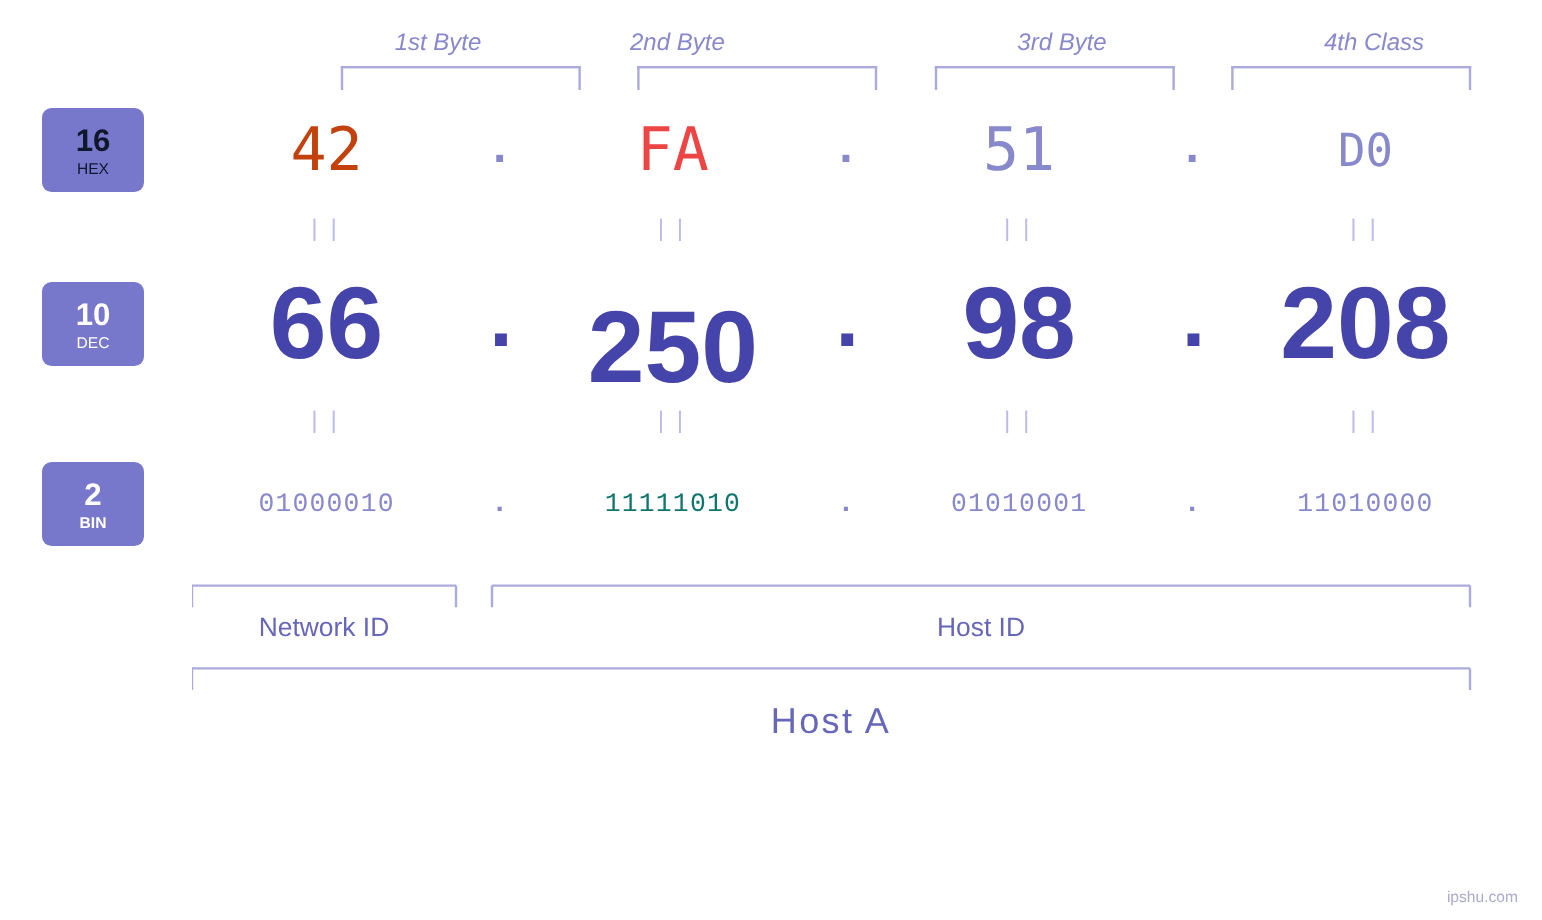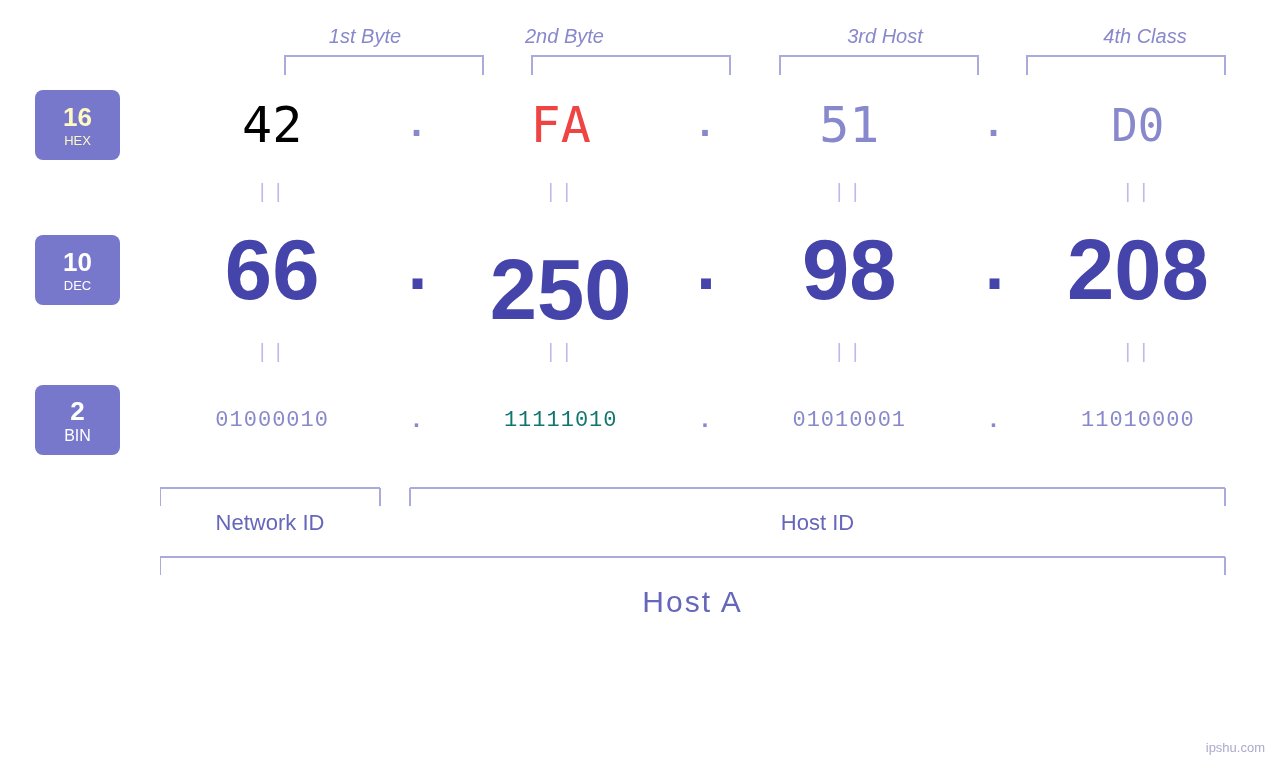--- a/index.html
+++ b/index.html
@@ -30,48 +30,48 @@
 
 <div class="layout-wrapper">
 
   <div style="position:absolute; top:25px; left:135px; right:35px; display:flex; align-items:center;">
     <div style="width:125px; flex-shrink:0;"></div>
     <div style="flex:1; display:flex; justify-content:space-around;font-style:italic;">
       <div style="width:200px; text-align:center; color:#8888cc; font-size:20px; font-family:sans-serif;">1st Byte</div>
       <div style="width:40px;"></div>
       <div style="width:200px; text-align:left; color:#8888cc; font-size:20px; font-family:sans-serif;">2nd Byte</div>
       <div style="width:40px;"></div>
-      <div style="width:200px; text-align:center; color:#8888cc; font-size:20px; font-family:sans-serif;">3rd Host</div>
+      <div style="width:200px; text-align:center; color:#8888cc; font-size:20px; font-family:sans-serif;">3rd Byte</div>
       <div style="width:40px;"></div>
       <div style="width:200px; text-align:center; color:#8888cc; font-size:20px; font-family:sans-serif;">4th Class</div>
     </div>
   </div>
 
   <div style="position:absolute; top:55px; left:260px; right:35px; display:flex; justify-content:space-around;">
     <div style="width:200px; height:20px; border-top:2px solid #aaaadd; border-left:2px solid #aaaadd; border-right:2px solid #aaaadd;"></div>
     <div style="width:200px; height:20px; border-top:2px solid #aaaadd; border-left:2px solid #aaaadd; border-right:2px solid #aaaadd;"></div>
     <div style="width:200px; height:20px; border-top:2px solid #aaaadd; border-left:2px solid #aaaadd; border-right:2px solid #aaaadd;"></div>
     <div style="width:200px; height:20px; border-top:2px solid #aaaadd; border-left:2px solid #aaaadd; border-right:2px solid #aaaadd;"></div>
   </div>
 
   <div style="position:absolute; top:85px; left:35px; right:35px; display:flex; align-items:center; height:80px;">
 
-    <div style="width:85px; height:70px; background:#7777cc; border-radius:8px; display:flex; flex-direction:column; align-items:center; justify-content:center; color:#fef9c3; margin-right:40px; flex-shrink:0;">
+    <div style="width:85px; height:70px; background:#7777cc; border-radius:8px; display:flex; flex-direction:column; align-items:center; justify-content:center; color:#0f172a; margin-right:40px; flex-shrink:0;">
       <span style="font-size:26px; font-weight:bold; font-family:sans-serif;">16</span>
       <span style="font-size:13px; font-family:sans-serif;">HEX</span>
     </div>
 
     <div style="flex:1; display:flex; align-items:center; justify-content:space-around;">
-      <div style="width:200px; text-align:center; color:#000000; font-size:50px; font-weight:300; font-family:monospace;">42</div>
+      <div style="width:200px; text-align:center; color:#c2410c; font-size:50px; font-weight:300; font-family:monospace;">42</div>
       <div style="width:40px; text-align:center; color:#8888cc; font-size:40px; font-weight:bold;">.</div>
       <div style="width:200px; text-align:center; color:#ef4444; font-size:50px; font-weight:300; font-family:monospace;">FA</div>
       <div style="width:40px; text-align:center; color:#8888cc; font-size:40px; font-weight:bold;">.</div>
       <div style="width:200px; text-align:center; color:#8888cc; font-size:50px; font-weight:300; font-family:monospace;">51</div>
       <div style="width:40px; text-align:center; color:#8888cc; font-size:40px; font-weight:bold;">.</div>
-      <div style="width:200px; text-align:center; color:#8888cc; font-size:44px; font-weight:300; font-family:monospace;">D0</div>
+      <div style="width:200px; text-align:center; color:#8888cc; font-size:38px; font-weight:300; font-family:monospace;">D0</div>
     </div>
   </div>
 
   <div style="position:absolute; top:175px; left:160px; right:35px; display:flex; align-items:center; height:35px;">
     <div style="flex:1; display:flex; align-items:center; justify-content:space-around;">
       <div style="width:200px; text-align:center; color:#bbbbee; font-size:20px; letter-spacing:4px;">||</div>
       <div style="width:40px;"></div>
       <div style="width:200px; text-align:center; color:#bbbbee; font-size:20px; letter-spacing:4px;">||</div>
       <div style="width:40px;"></div>
       <div style="width:200px; text-align:center; color:#bbbbee; font-size:20px; letter-spacing:4px;">||</div>
@@ -104,21 +104,21 @@
       <div style="width:40px;"></div>
       <div style="width:200px; text-align:center; color:#bbbbee; font-size:20px; letter-spacing:4px;">||</div>
       <div style="width:40px;"></div>
       <div style="width:200px; text-align:center; color:#bbbbee; font-size:20px; letter-spacing:4px;">||</div>
     </div>
   </div>
 
   <div style="position:absolute; top:375px; left:35px; right:35px; display:flex; align-items:center; height:90px;">
     <div style="width:85px; height:70px; background:#7777cc; border-radius:8px; display:flex; flex-direction:column; align-items:center; justify-content:center; color:white; margin-right:40px; flex-shrink:0;">
       <span style="font-size:26px; font-weight:bold; font-family:sans-serif;">2</span>
-      <span style="font-size:16px; font-family:sans-serif;">BIN</span>
+      <span style="font-size:13px; font-family:sans-serif;font-weight:bold;">BIN</span>
     </div>
     <div style="flex:1; display:flex; align-items:center; justify-content:space-around;">
       <div style="width:200px; text-align:center; color:#8888cc; font-size:22px; font-family:'Courier New', monospace; letter-spacing:1px;">01000010</div>
       <div style="width:40px; text-align:center; color:#8888cc; font-size:24px; font-weight:bold;">.</div>
       <div style="width:200px; text-align:center; color:#0f766e; font-size:22px; font-family:'Courier New', monospace; letter-spacing:1px;">11111010</div>
       <div style="width:40px; text-align:center; color:#8888cc; font-size:24px; font-weight:bold;">.</div>
       <div style="width:200px; text-align:center; color:#8888cc; font-size:22px; font-family:'Courier New', monospace; letter-spacing:1px;">01010001</div>
       <div style="width:40px; text-align:center; color:#8888cc; font-size:24px; font-weight:bold;">.</div>
       <div style="width:200px; text-align:center; color:#8888cc; font-size:22px; font-family:'Courier New', monospace; letter-spacing:1px;">11010000</div>
     </div>

